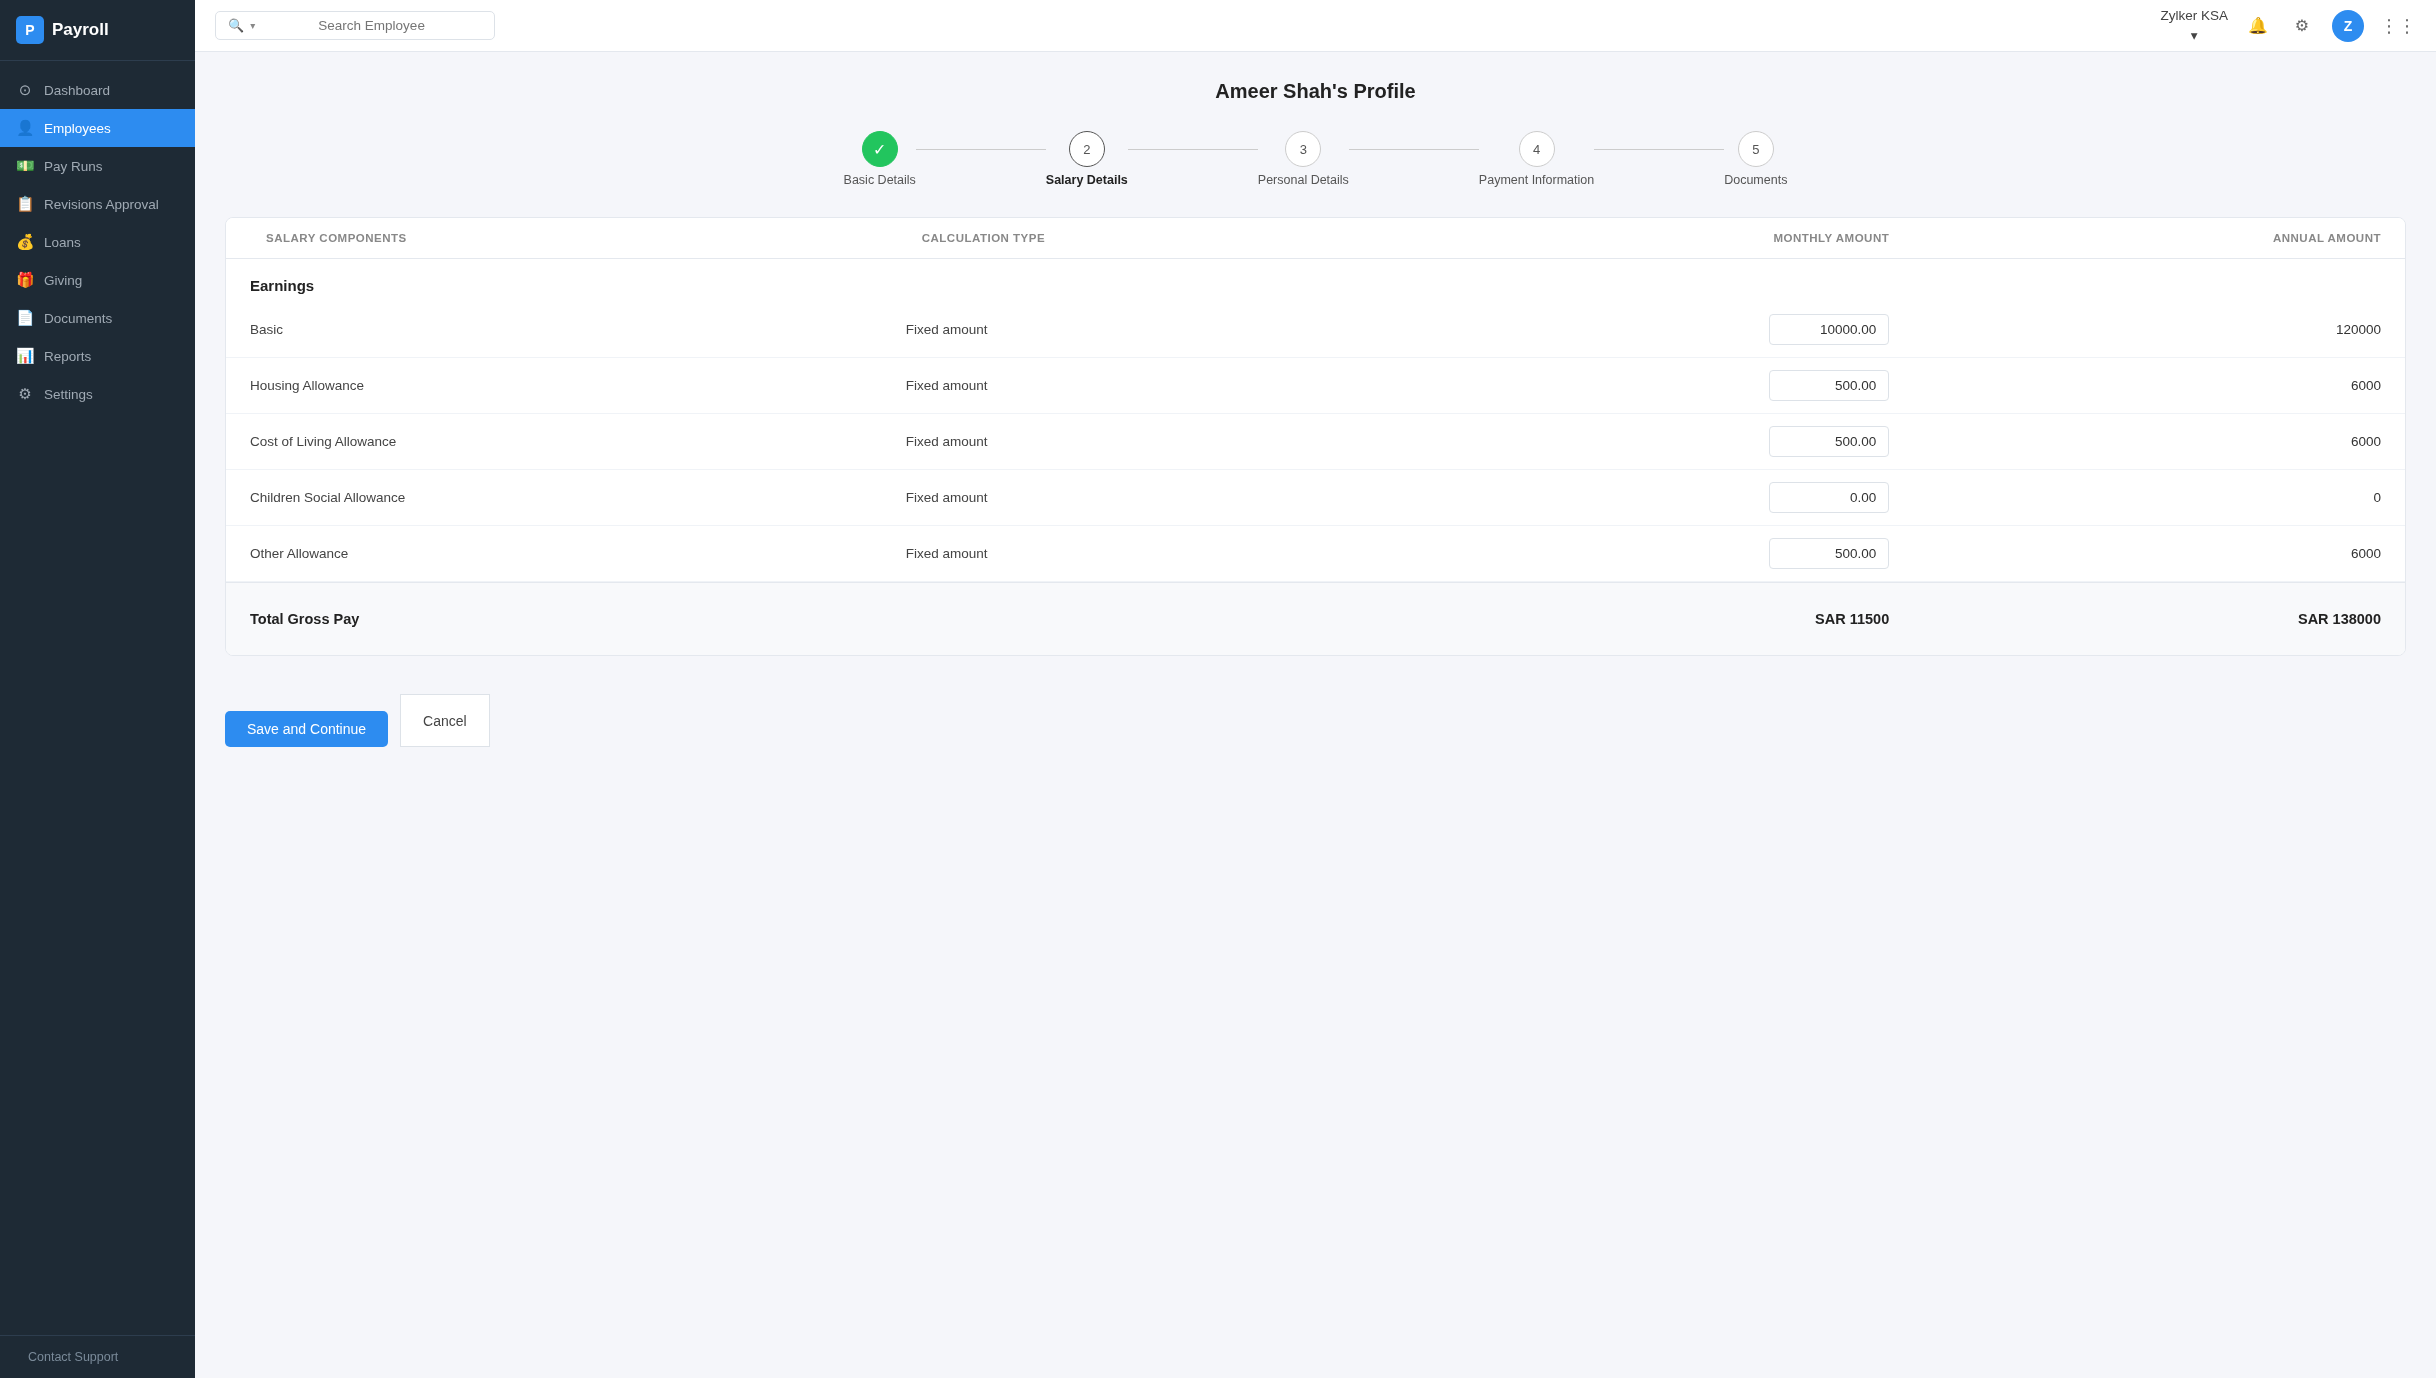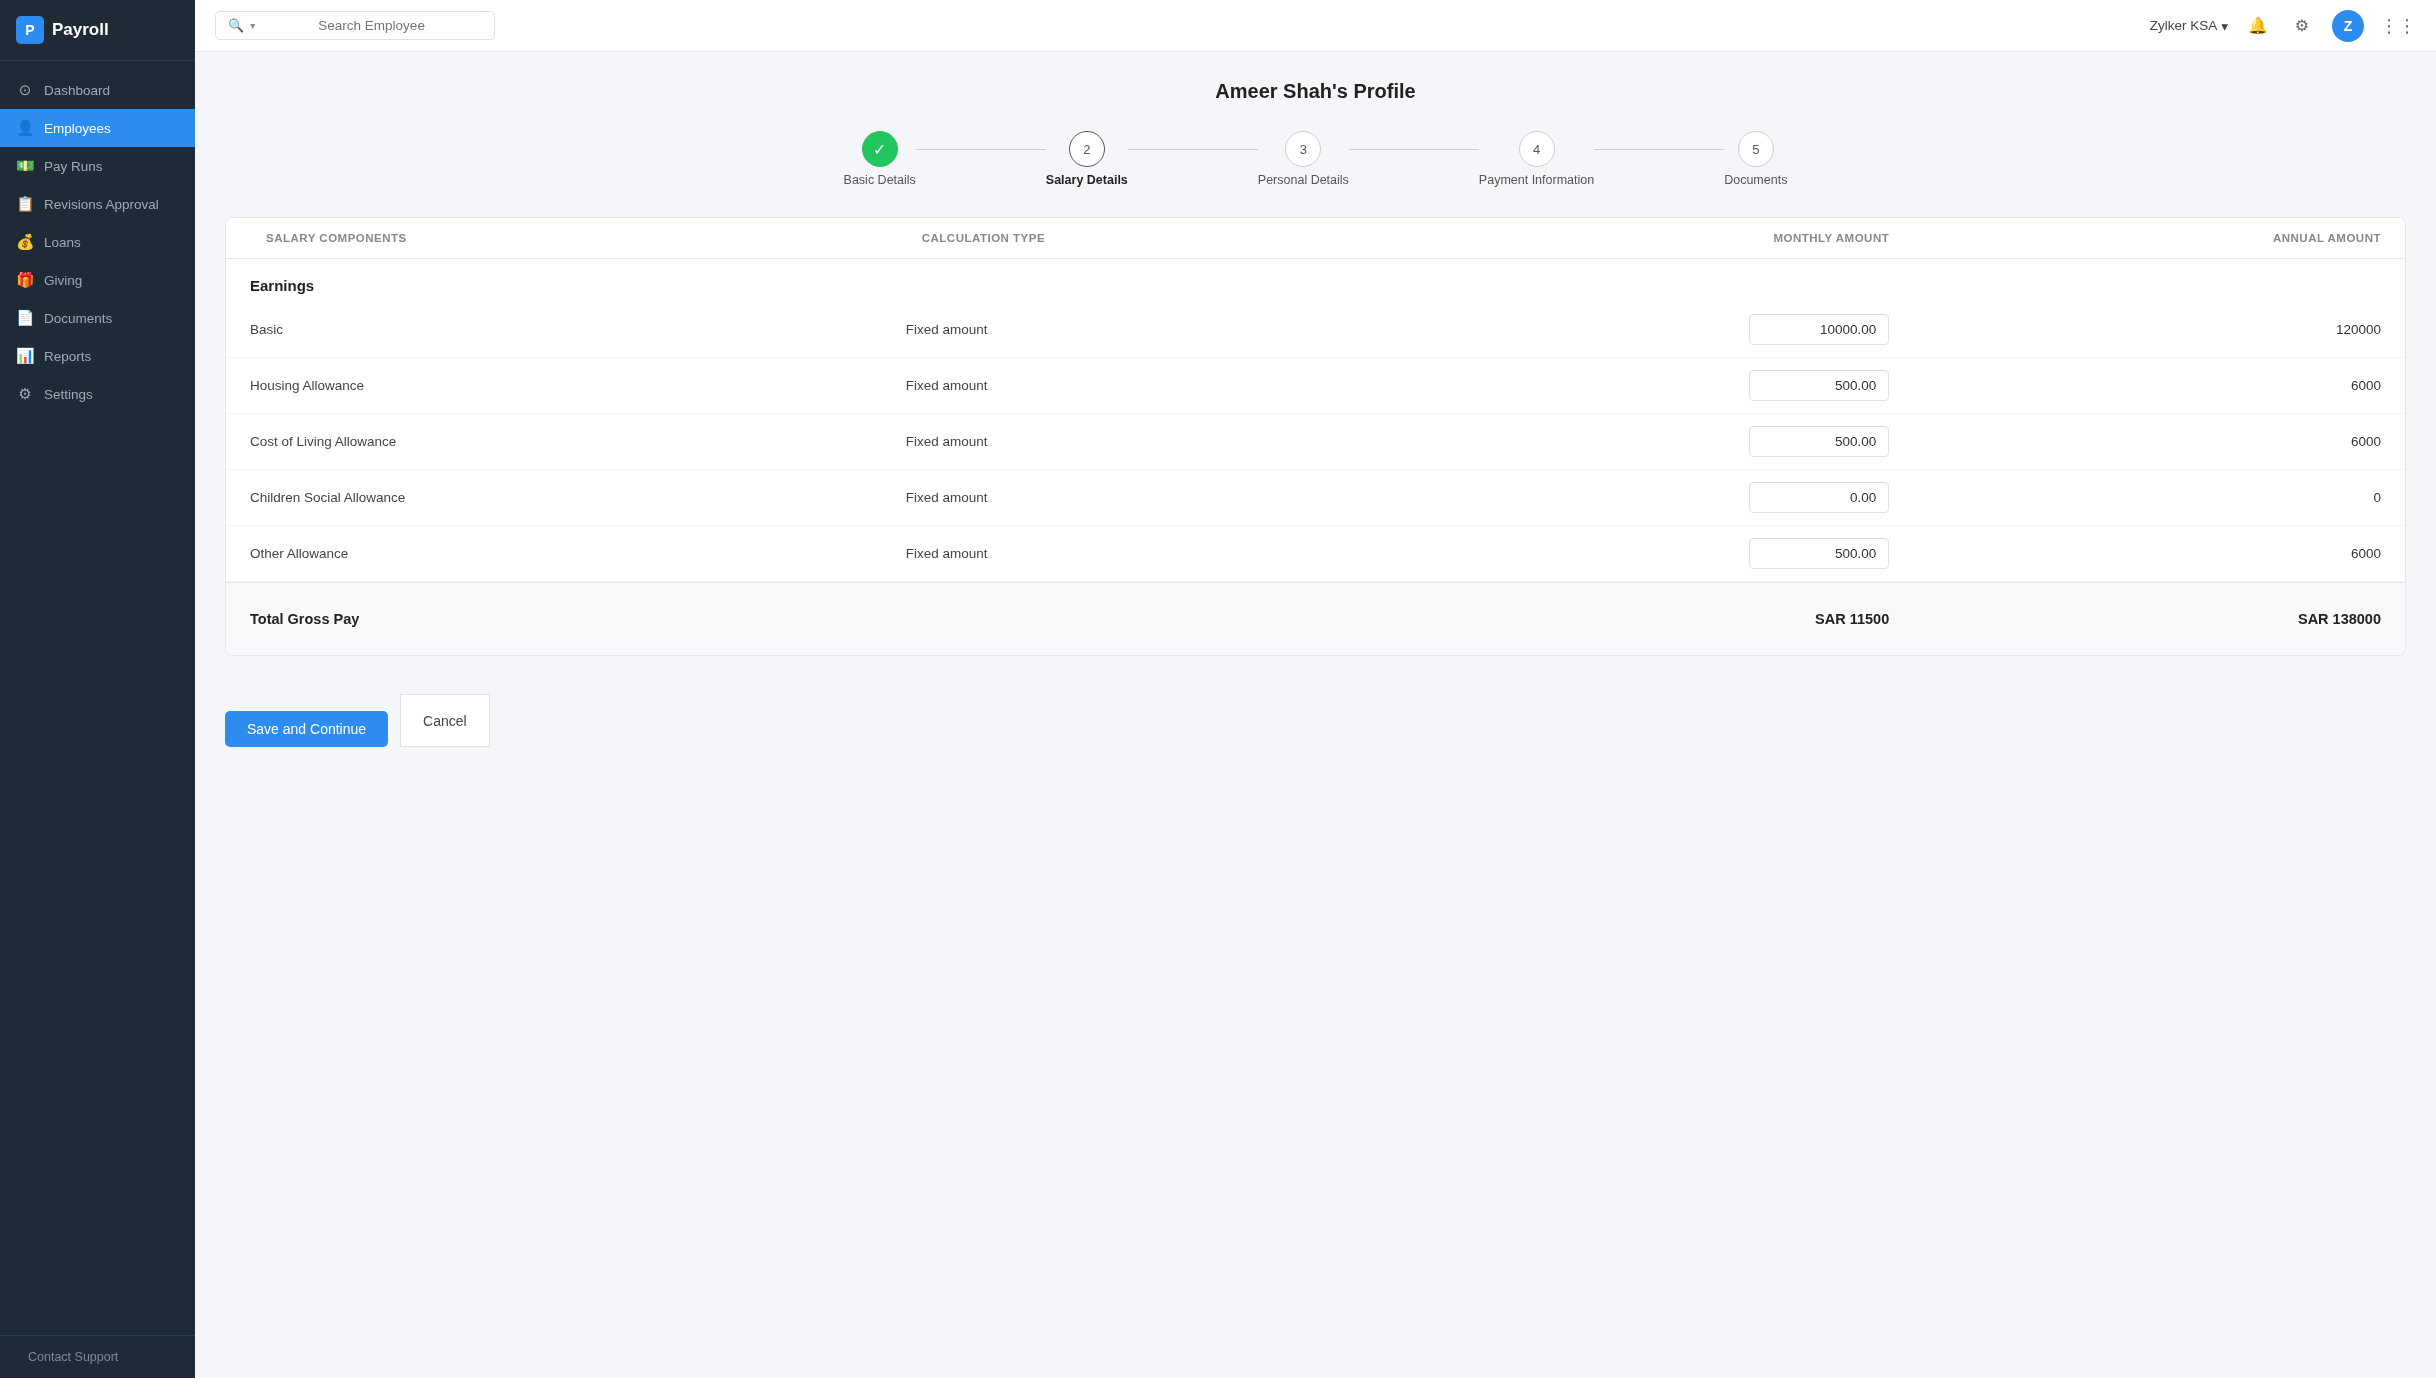--- a/index.html
+++ b/index.html
@@ -78,21 +78,21 @@
       background: #fff;
     }
     .search-box input {
       border: none; outline: none; font-size: 13.5px; color: #555; width: 100%;
       background: transparent;
       text-align: center;
     }
     .search-icon { color: #888; font-size: 13px; }
     .search-chevron { color: #888; font-size: 10px; }
     .topbar-right { margin-left: auto; display: flex; align-items: center; gap: 16px; }
-    .topbar-org { font-size: 13.5px; color: #444; display: flex; align-items: center; gap: 4px; cursor: pointer; }
+    .topbar-org { font-size: 13.5px; color: #444; display: flex; align-items: center; gap: 4px; cursor: pointer; flex-direction: column; }
     .topbar-icon { width: 28px; height: 28px; display: flex; align-items: center; justify-content: center; color: #666; font-size: 16px; cursor: pointer; }
     .avatar { width: 32px; height: 32px; border-radius: 50%; background: #2d8cf0; color: white; font-size: 14px; font-weight: bold; display: flex; align-items: center; justify-content: center; cursor: pointer; }
     .grid-icon { cursor: pointer; color: #666; font-size: 18px; }
 
     
     .content { flex: 1; overflow-y: auto; padding: 28px 30px; }
     .page-title { text-align: center; font-size: 20px; font-weight: 600; color: #222; margin-bottom: 28px; }
 
     
     .stepper {
@@ -172,21 +172,21 @@
     .table-row:last-child { border-bottom: none; }
     .row-cell { font-size: 13.5px; color: #444; }
     .row-cell.right { text-align: right; color: #333; }
     .amount-input {
       border: 1px solid #dde2e8;
       border-radius: 4px;
       padding: 7px 12px;
       text-align: right;
       font-size: 13.5px;
       color: #333;
-      width: 140px;
+      width: 120px;
       outline: none;
       margin-left: auto;
       display: block;
     }
     .total-row {
       display: grid;
       grid-template-columns: 2fr 1.5fr 1.5fr 1.5fr;
       padding: 28px 24px;
       background: #f8f9fb;
       border-top: 1px solid #e4e8ee;

